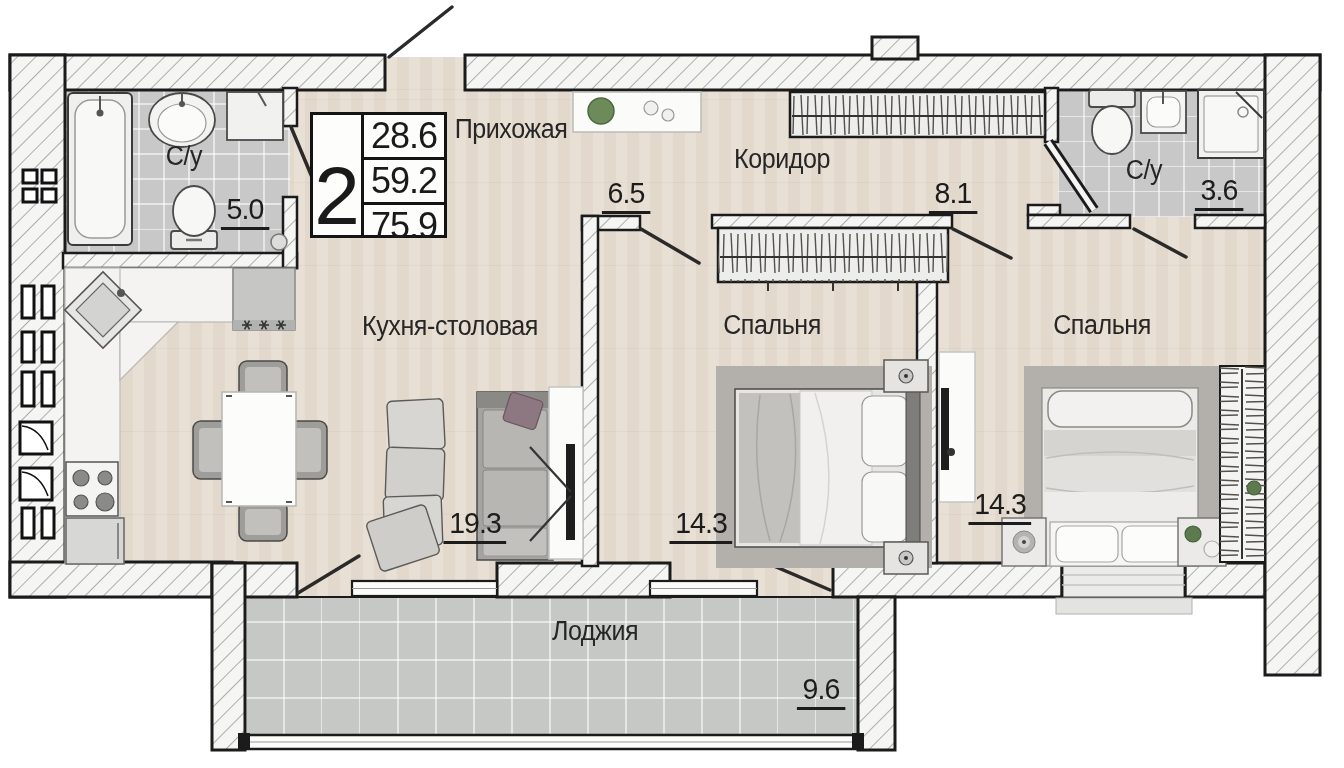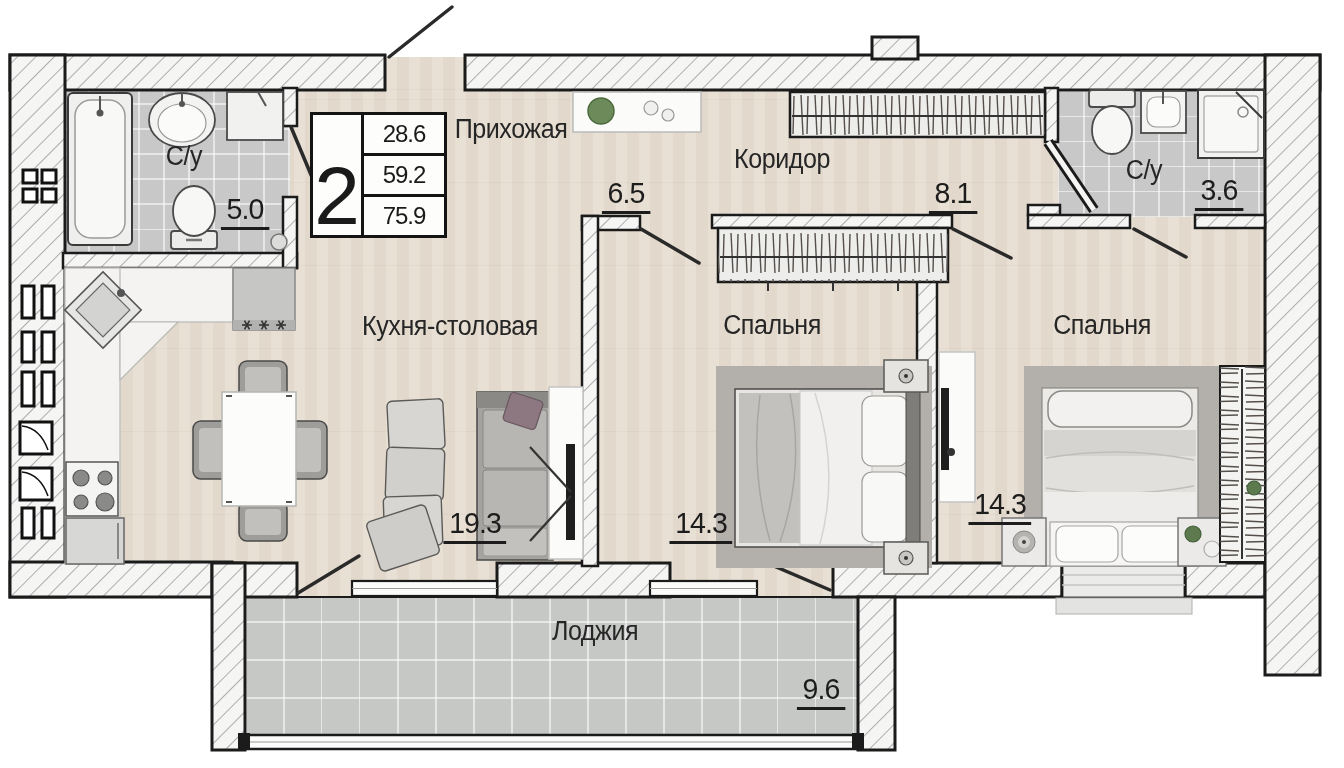--- a/index.html
+++ b/index.html
@@ -43,21 +43,21 @@
     background:#fdfdfc;border:3.5px solid #141414;box-sizing:border-box;display:flex;
   }
   .tb-left{
     width:51px;border-right:3px solid #141414;display:flex;
     align-items:flex-end;justify-content:center;
     font-size:82px;line-height:0.92;color:#1a1a1a;box-sizing:border-box;padding-bottom:2px;
   }
   .tb-right{flex:1;display:flex;flex-direction:column;}
   .tb-cell{
     flex:1;display:flex;align-items:center;justify-content:center;
-    font-size:24px;letter-spacing:-1px;color:#1a1a1a;border-bottom:3px solid #141414;
+    font-size:36px;letter-spacing:-1px;color:#1a1a1a;border-bottom:3px solid #141414;
   }
   .tb-cell:last-child{border-bottom:none;}
 </style>
 </head>
 <body>
 
 <div class="floor wood" style="left:63px;top:88px;width:1204px;height:510px;"></div>
 <div class="floor wood" style="left:385px;top:57px;width:80px;height:33px;"></div>
 <div class="floor tile" style="left:63px;top:88px;width:227px;height:167px;"></div>
 <div class="floor tile" style="left:1058px;top:88px;width:207px;height:129px;"></div>

